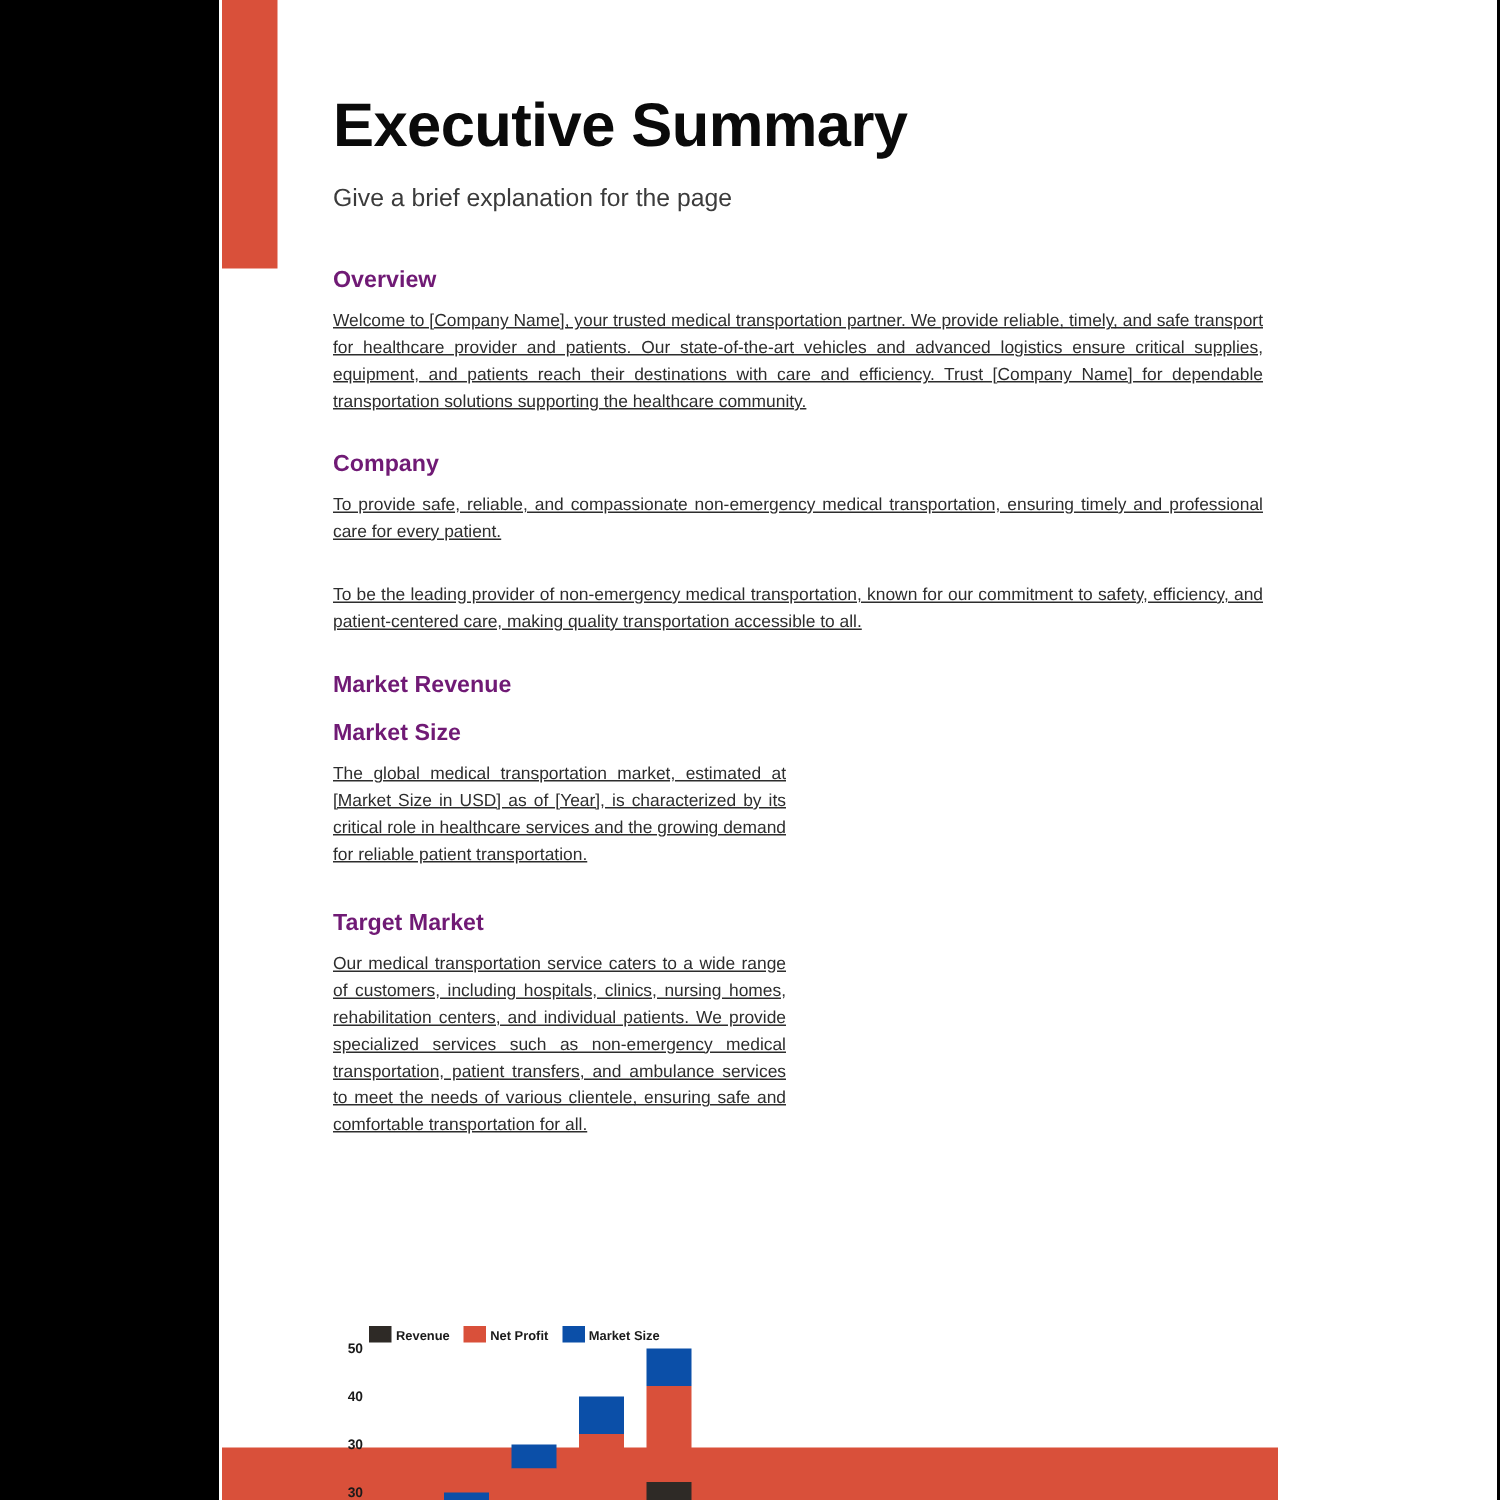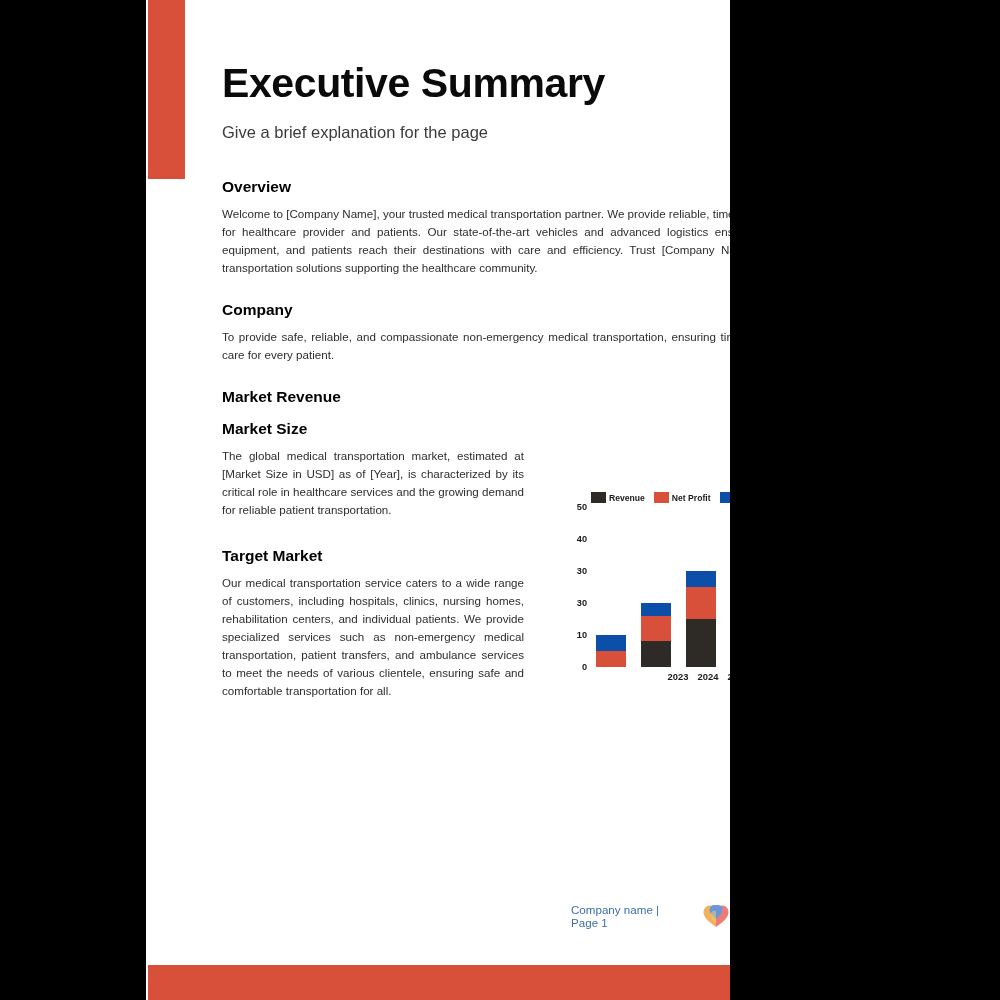--- a/index.html
+++ b/index.html
@@ -11,21 +11,21 @@
     overflow: hidden;
   }
   body {
     font-family: "Liberation Sans", sans-serif;
   }
 
   #page-wrap {
     position: absolute;
     left: 146px;
     top: 0;
-    width: 584px;
+    width: 852px;
     height: 1000px;
     background: #ffffff;
     overflow: hidden;
   }
 
   
   .accent-bar-left {
     position: absolute;
     left: 2px;
     top: 0;
@@ -65,42 +65,44 @@
   }
 
   
   .content {
     position: absolute;
     left: 76px;
     top: 178px;
     width: 620px;
   }
   .sec-h {
-    color: #000000;
+    color: #701a75;
     font-weight: bold;
     margin: 0;
   }
   .sec-h.lvl1 { font-size: 15.5px; }
   .sec-h.lvl2 { font-size: 15.5px; }
   .para {
     font-size: 11.6px;
     color: #2d2d2d;
     line-height: 1.55;
     text-align: justify;
     margin: 9px 0 0 0;
+    text-decoration: underline;
   }
   .block { margin-bottom: 24px; }
   .block-tight { margin-bottom: 14px; }
 
   
   .split {
     position: relative;
     display: flex;
-    gap: 43px;
+    gap: 30px;
     margin-top: 12px;
+    flex-direction: column;
   }
   .col-left { width: 302px; flex: 0 0 302px; }
   .col-right { flex: 1; position: relative; }
 
   
   .chart-card {
     position: absolute;
     left: 0;
     top: 72px;
     width: 246px;
@@ -215,20 +217,21 @@
       <h2 class="sec-h lvl1">Overview</h2>
       <p class="para">Welcome to [Company Name], your trusted medical transportation partner. We provide reliable, timely, and safe transport for healthcare provider and patients. Our state-of-the-art vehicles and advanced logistics ensure critical supplies, equipment, and patients reach their destinations with care and efficiency. Trust [Company Name] for dependable transportation solutions supporting the healthcare community.</p>
     </div>
 
     <div class="block">
       <h2 class="sec-h lvl1">Company</h2>
       <p class="para">To provide safe, reliable, and compassionate non-emergency medical transportation, ensuring timely and professional care for every patient.</p>
     </div>
 
     <div class="block">
+      <p class="para">To be the leading provider of non-emergency medical transportation, known for our commitment to safety, efficiency, and patient-centered care, making quality transportation accessible to all.</p>
     </div>
 
     <div class="block-tight">
       <h2 class="sec-h lvl1">Market Revenue</h2>
     </div>
 
     <div class="split">
 
       <div class="col-left">
         <div class="block-tight">
@@ -300,27 +303,14 @@
               <span class="x-label">2027</span>
               <span class="x-label">2026</span>
               <span class="x-label">2027</span>
             </div>
         </div>
       </div>
 
     </div>
   </div>
 
-  <div class="doc-footer">
-    <span class="footer-text">Company name | Page 1</span>
-    <span class="footer-logo">
-      <svg width="28" height="26" viewBox="0 0 28 26" aria-hidden="true">
-        <g opacity="0.82">
-          <path d="M14 24 C6 18.5 1.5 14 1.5 9.2 C1.5 5.4 4.4 2.6 8 2.6 C10.4 2.6 12.6 3.9 14 6 L14 24 Z" fill="#f0a03c"></path>
-          <path d="M14 24 C22 18.5 26.5 14 26.5 9.2 C26.5 5.4 23.6 2.6 20 2.6 C17.6 2.6 15.4 3.9 14 6 L14 24 Z" fill="#e8605a"></path>
-          <path d="M14 16 C9.5 11.8 7.6 9.4 7.6 6.8 C7.6 4 9.8 1.9 12.5 1.9 C13.1 1.9 13.6 2 14 2.2 C14.4 2 14.9 1.9 15.5 1.9 C18.2 1.9 20.4 4 20.4 6.8 C20.4 9.4 18.5 11.8 14 16 Z" fill="#4a7fd4"></path>
-          <path d="M14 20 C10.5 16.6 8.8 14.2 8.8 11.6 C8.8 9.4 10.4 7.7 12.4 7.7 C13 7.7 13.6 7.9 14 8.2 L14 20 Z" fill="#e0c94a" opacity="0.55"></path>
-        </g>
-      </svg>
-    </span>
-  </div>
 
 </div>
 
 </body></html>

